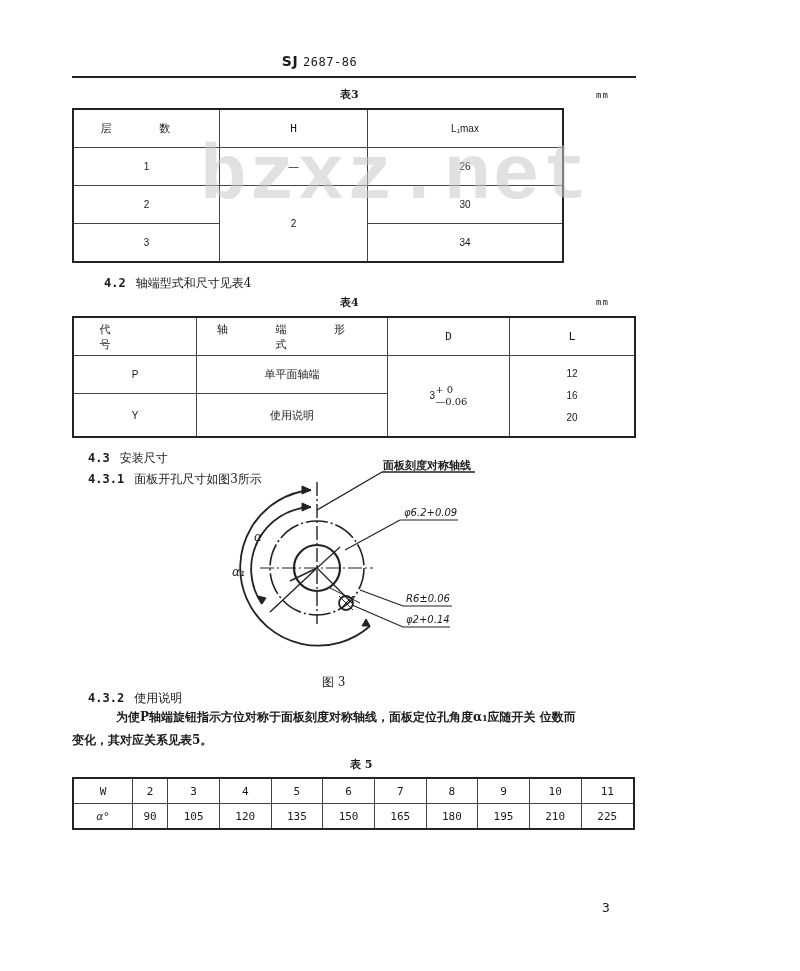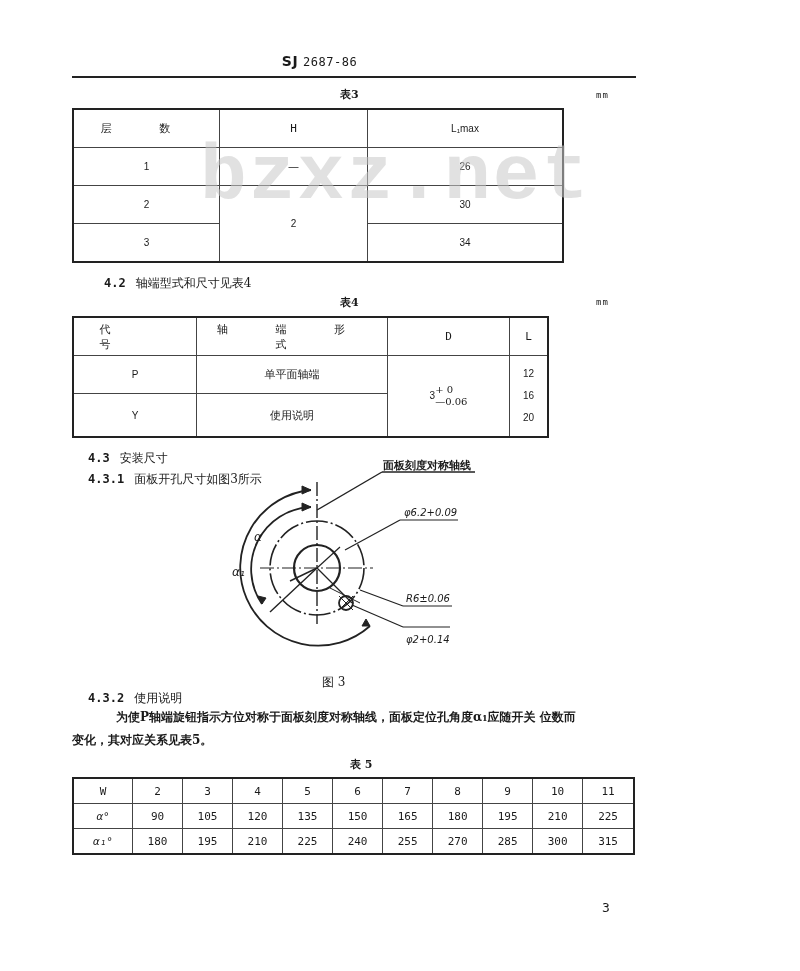--- a/index.html
+++ b/index.html
@@ -9,21 +9,21 @@
   .hdr { left: 0; width: 639px; top: 53px; text-align: center; font-size: 14px; letter-spacing: 0.5px; }
   .hdr b { font-family: "DejaVu Sans", sans-serif; font-weight: bold; }
   .hdr span { font-family: "DejaVu Sans Mono", monospace; font-size: 12px; }
   .rule { left: 72px; width: 564px; top: 76px; height: 2px; background: #222; }
   .tcap { font-size: 11px; font-weight: bold; text-align: left; }
   .unit { font-size: 9px; font-family: "DejaVu Sans Mono", monospace; letter-spacing: 1px; }
   table { border-collapse: collapse; position: absolute; font-size: 11px; }
   td { text-align: center; vertical-align: middle; border: 1px solid #444; padding: 0; }
   .t3 { left: 72px; top: 108px; width: 492px; border: 2px solid #222; }
   .t3 td { height: 37px; }
-  .t4 { left: 72px; top: 316px; width: 477px; border: 2px solid #222; }
+  .t4 { left: 72px; top: 316px; width: 564px; border: 2px solid #222; }
   .t4 td { height: 37px; }
   .t5 { left: 72px; top: 777px; width: 563px; border: 2px solid #222; font-size: 11px; }
   .t5 td { height: 24px; font-family: "DejaVu Sans Mono", monospace; font-size: 11px; }
   .num { font-family: Liberation Sans, sans-serif; font-size: 10px; }
   .spread { letter-spacing: 22px; }
   .spread2 { letter-spacing: 60px; }
   .sec { font-size: 12px; }
   .sec b { font-family: "DejaVu Sans Mono", monospace; font-weight: bold; margin-right: 10px; }
   .para { font-size: 12px; line-height: 23px; font-weight: bold; }
   .watermark { left: 200px; top: 133px; font-family: Liberation Mono, monospace; font-weight: bold;
@@ -146,21 +146,21 @@
     <line x1="403" y1="606" x2="452" y2="606" stroke-width="1.2"></line>
     <line x1="352" y1="605" x2="403" y2="627" stroke-width="1.2"></line>
     <line x1="403" y1="627" x2="450" y2="627" stroke-width="1.2"></line>
     <line x1="330" y1="588" x2="360" y2="603" stroke-width="1"></line>
   </g>
 </svg>
 
 <div class="abs" style="left:383px; top:458px; font-size:11px; font-weight:bold;">面板刻度对称轴线</div>
 <div class="abs figlabel" style="left:404px; top:507px;">φ6.2+0.09</div>
 <div class="abs figlabel" style="left:406px; top:593px;">R6±0.06</div>
-<div class="abs figlabel" style="left:406px; top:614px;margin-top:20px;">φ2+0.14</div>
+<div class="abs figlabel" style="left:406px; top:614px;">φ2+0.14</div>
 <div class="abs figlabel" style="left:254px; top:530px; font-size:12px;">α</div>
 <div class="abs figlabel" style="left:232px; top:565px; font-size:12px;">α₁</div>
 
 <div class="abs" style="left:322px; top:674px; font-size:12px;">图 3</div>
 
 <div class="abs sec" style="left:88px; top:690px;">
   <b>4.3.2</b><span>使用说明</span>
 </div>
 <div class="abs para" style="left:88px; top:706px; width:560px; text-indent: 28px;">
   <span>为使P轴端旋钮指示方位对称于面板刻度对称轴线，面板定位孔角度α₁应随开关 位数而</span>
@@ -192,29 +192,16 @@
     <td>105</td>
     <td>120</td>
     <td>135</td>
     <td>150</td>
     <td>165</td>
     <td>180</td>
     <td>195</td>
     <td>210</td>
     <td>225</td>
   </tr>
-  <tr>
-    <td style="font-style:italic;">α₁°</td>
-    <td>180</td>
-    <td>195</td>
-    <td>210</td>
-    <td>225</td>
-    <td>240</td>
-    <td>255</td>
-    <td>270</td>
-    <td>285</td>
-    <td>300</td>
-    <td>315</td>
-  </tr>
 </tbody>
   </table>
 
 <div class="abs" style="left:602px; top:900px; font-size:13px; font-family:'DejaVu Sans Mono',monospace;">3</div>
 
 </body></html>

